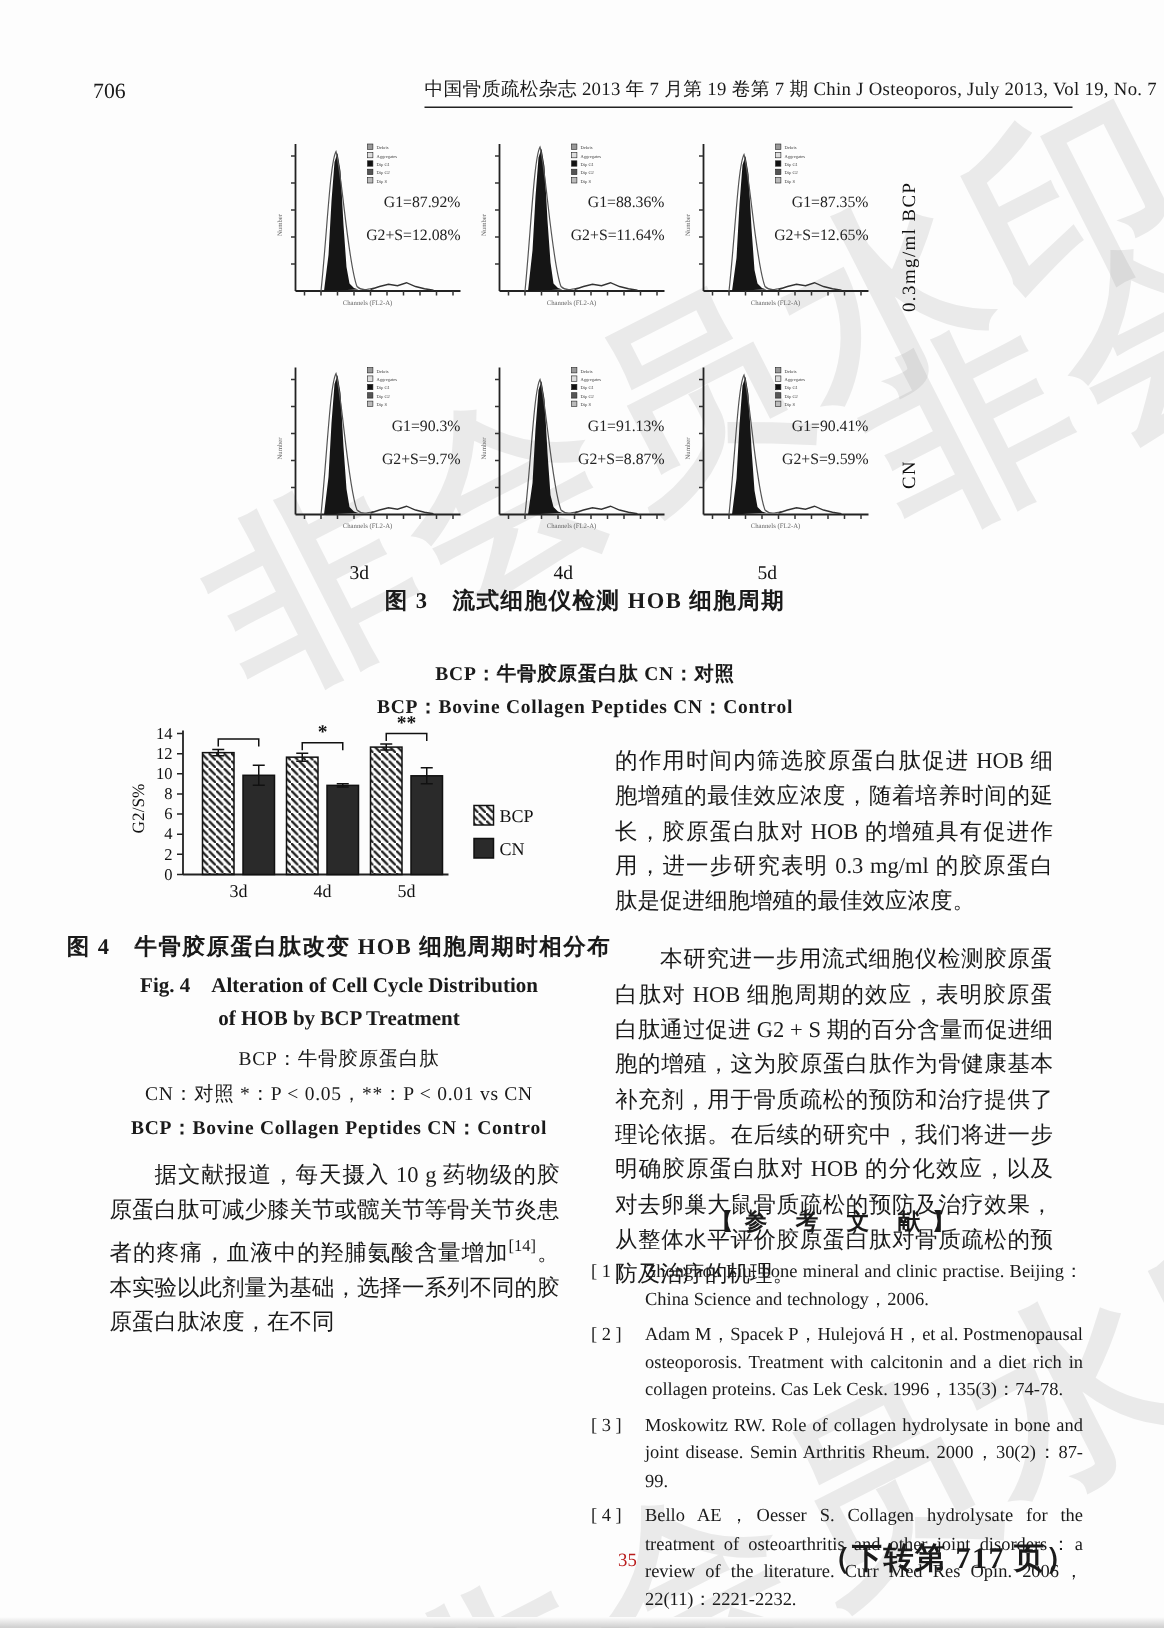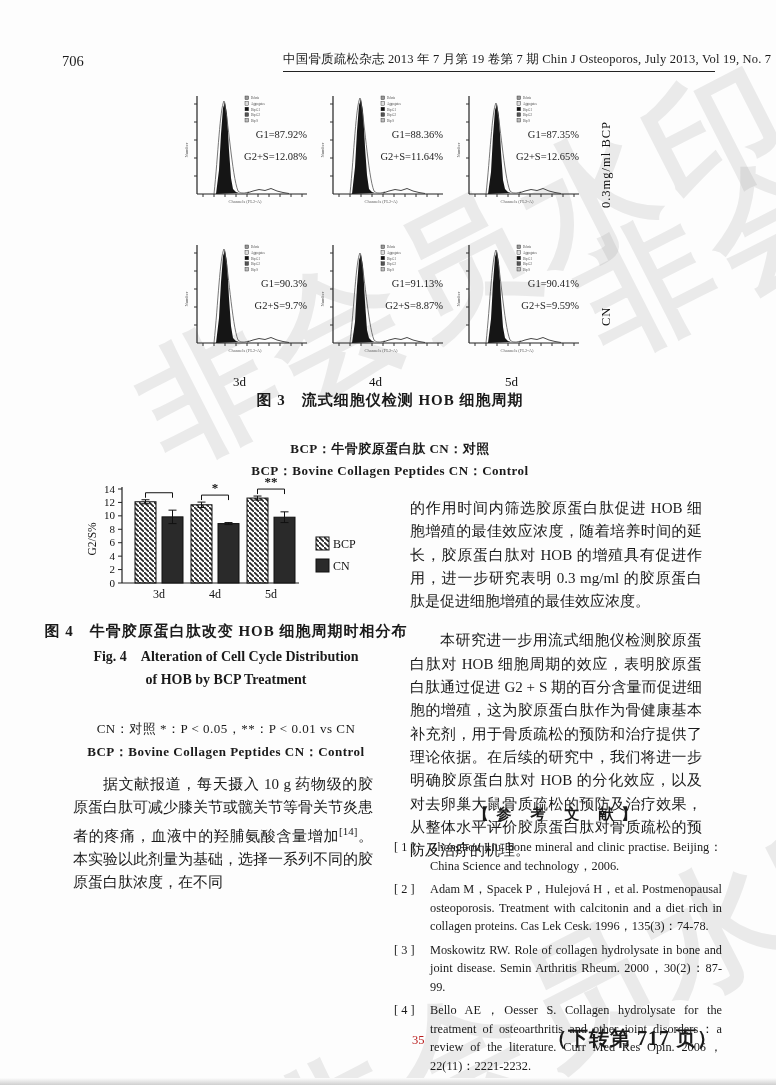--- a/index.html
+++ b/index.html
@@ -356,20 +356,21 @@
         <text x="12" y="62" font-size="11.5" fill="#111" transform="rotate(-90 12 62)" text-anchor="middle">G2/S%</text>
         <rect x="232" y="60" width="13" height="13" fill="url(#hatch)" stroke="#111" stroke-width="1"></rect>
         <text x="249" y="71" font-size="12" fill="#111">BCP</text>
         <rect x="232" y="82" width="13" height="13" fill="#2a2a2a" stroke="#111" stroke-width="1"></rect>
         <text x="249" y="93" font-size="12" fill="#111">CN</text>
       </svg></div>
 
   <div class="cap4 cap-zh" style="top:622px;">图 4　牛骨胶原蛋白肽改变 HOB 细胞周期时相分布</div>
   <div class="cap4 cap-en" style="top:648px;">Fig. 4　Alteration of Cell Cycle Distribution</div>
   <div class="cap4 cap-en" style="top:672px;">of HOB by BCP Treatment</div>
+  <div class="cap4 cap-note" style="top:697px;font-weight:normal;">BCP：牛骨胶原蛋白肽</div>
   <div class="cap4 cap-note" style="top:720px;font-weight:normal;">CN：对照 *：P &lt; 0.05，**：P &lt; 0.01 vs CN</div>
   <div class="cap4 cap-note" style="top:743px;">BCP：Bovine Collagen Peptides CN：Control</div>
 
   <div class="col" style="left:57px;top:757px;width:332px;">
     <p class="indent"><span>据文献报道，每天摄入 10 g 药物级的胶原蛋白肽可减少膝关节或髋关节等骨关节炎患者的疼痛，血液中的羟脯氨酸含量增加</span><sup>[14]</sup><span>。本实验以此剂量为基础，选择一系列不同的胶原蛋白肽浓度，在不同</span></p>
   </div>
 
   <div class="col" style="left:394px;top:481px;width:324px;">
     <p>的作用时间内筛选胶原蛋白肽促进 HOB 细胞增殖的最佳效应浓度，随着培养时间的延长，胶原蛋白肽对 HOB 的增殖具有促进作用，进一步研究表明 0.3 mg/ml 的胶原蛋白肽是促进细胞增殖的最佳效应浓度。</p>
     <p class="indent">本研究进一步用流式细胞仪检测胶原蛋白肽对 HOB 细胞周期的效应，表明胶原蛋白肽通过促进 G2 + S 期的百分含量而促进细胞的增殖，这为胶原蛋白肽作为骨健康基本补充剂，用于骨质疏松的预防和治疗提供了理论依据。在后续的研究中，我们将进一步明确胶原蛋白肽对 HOB 的分化效应，以及对去卵巢大鼠骨质疏松的预防及治疗效果，从整体水平评价胶原蛋白肽对骨质疏松的预防及治疗的机理。</p>

